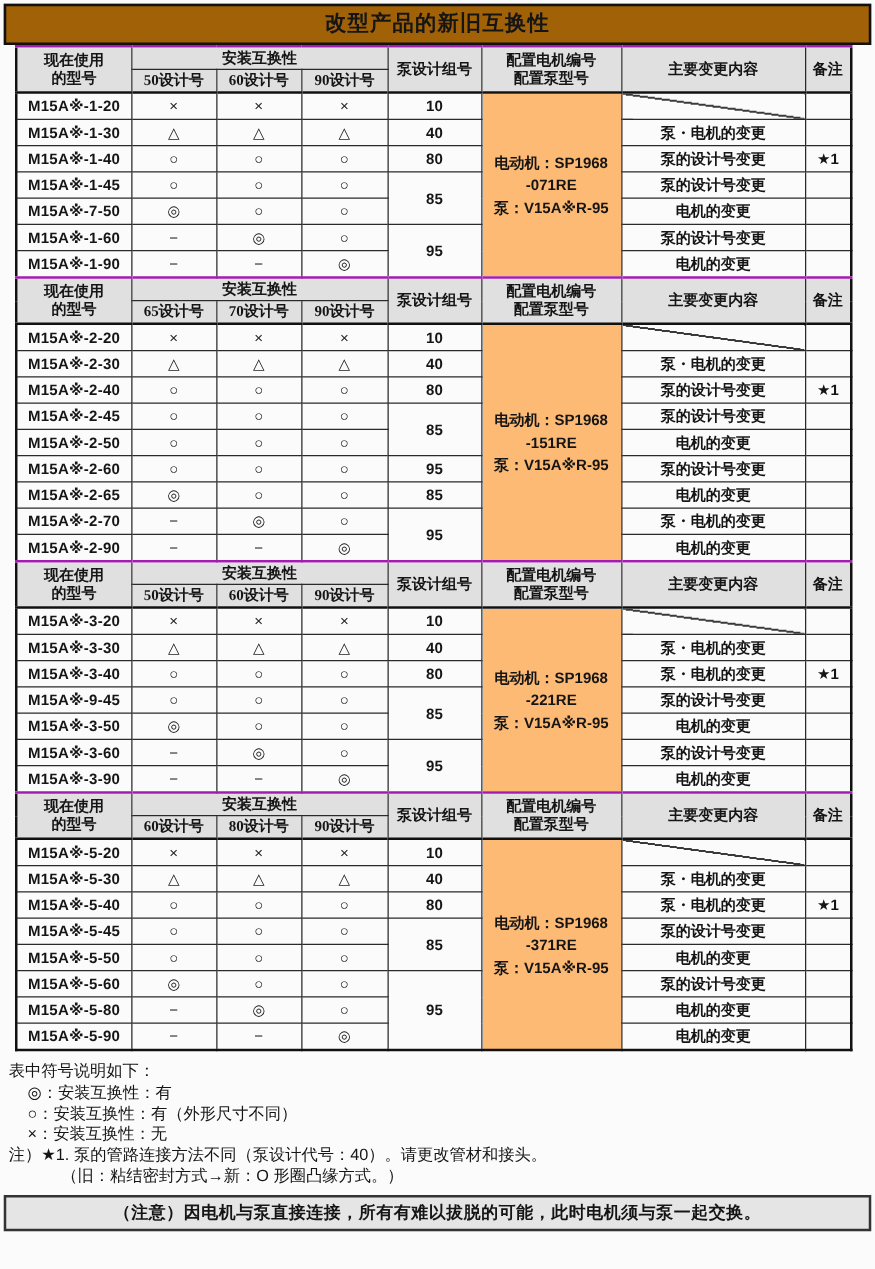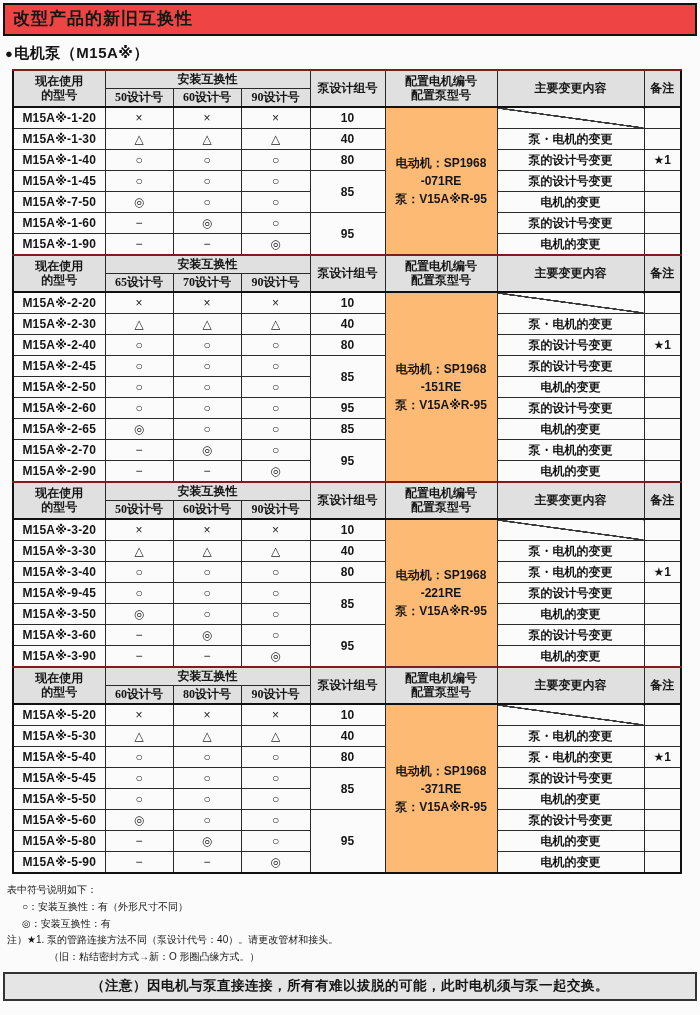--- a/index.html
+++ b/index.html
@@ -5,23 +5,23 @@
   html,body { margin:0; padding:0; }
   body {
     width:700px; height:1015px; box-sizing:border-box;
     background:#fbfbfb; color:#151515;
     font-family:"Liberation Sans","DejaVu Sans",sans-serif;
     overflow:hidden;
   }
   .page { padding:3px 3px 0 3px; }
 
   .title-box {
-    border:2px solid #111; background:#ef4444;
+    border:2px solid #111; background:#a16207;
     font-size:17px; font-weight:bold;
-    padding:2px 8px 4px 8px; letter-spacing:1px;
+    padding:2px 8px 4px 8px; letter-spacing:1px;text-align:center;
   }
   .subtitle {
     font-size:15px; font-weight:bold;
     margin:8px 0 6px 2px; letter-spacing:0.5px;
   }
   .subtitle .bullet { font-size:13px; margin-right:1px; }
 
   table.main {
     border-collapse:collapse; table-layout:fixed;
     width:668px; margin-left:9px;
@@ -29,60 +29,57 @@
   }
   table.main th, table.main td {
     border:1px solid #2a2a2a; padding:0;
     text-align:center; vertical-align:middle;
     font-size:12px; overflow:hidden; white-space:nowrap;
   }
   tr.hdr-row th {
     background:#e0e0e0; font-weight:bold;
     height:17px; line-height:1.15; font-size:12px;
   }
-  tr.sec-top th { border-top:2px solid #7f1d1d; }
+  tr.sec-top th { border-top:2px solid #a21caf; }
   tr.hdr-sub th { border-bottom:2px solid #111;font-family:Liberation Serif, serif; }
   tr.hdr-row th.span2 { border-bottom:2px solid #111; }
   tr.data-row td { height:20px; }
   td.model  { font-weight:bold; font-size:12.5px; letter-spacing:0.2px; }
   td.sym    { font-size:14px; color:#222; }
   td.group  { font-weight:bold; font-size:12.5px; }
   td.motor  { font-size:11px; font-weight:bold; line-height:1.5; background:#fdba74; }
   td.change { text-align:left; padding-left:7px; font-weight:bold; font-size:12px; }
   td.remark { font-weight:bold; font-size:12px; }
   td.diag {
     background-image:linear-gradient(to top right,
       transparent calc(50% - 0.8px),
       #3a3a3a calc(50% - 0.8px),
       #3a3a3a calc(50% + 0.8px),
       transparent calc(50% + 0.8px));
   }
 
-  .legend { margin:8px 0 0 4px; font-size:10px; line-height:16.8px; }
+  .legend { margin:8px 0 0 4px; font-size:13px; line-height:16.8px; }
   .legend-line { padding-left:15px; }
   .legend-note  { padding-left:0; }
   .legend-note2 { padding-left:42px; }
 
   .caution-box {
     margin:6px 0 0 0;
     border:2px solid #333; background:#e5e5e5;
     font-size:13.5px; font-weight:bold; text-align:center;
     padding:3px 0 4px 0; letter-spacing:0.5px;
   }
 </style>
 </head>
 <body>
 
 <div class="page">
 
   <div class="title-box">改型产品的新旧互换性</div>
 
-  <div class="subtitle">
-    <span class="bullet">●</span><span>电机泵（M15A※）</span>
-  </div>
 
   <table class="main">
     <colgroup>
       <col style="width:92px">
         <col style="width:68px">
         <col style="width:68px">
         <col style="width:69px">
       <col style="width:75px">
         <col style="width:112px">
         <col style="width:147px">
@@ -454,22 +451,23 @@
           <td class="sym">◎</td>
           <td class="change">电机的变更</td>
           <td class="remark"></td>
         </tr>
       </tbody>
   </table>
 
   <div class="legend">
     <div class="legend-intro">表中符号说明如下：</div>
     <div id="legend-items">
+        <div class="legend-line">◎：安装互换性：有</div>
         <div class="legend-line">○：安装互换性：有（外形尺寸不同）</div>
-        <div class="legend-line">◎：安装互换性：有</div>
+        <div class="legend-line">×：安装互换性：无</div>
       </div>
     <div class="legend-note">注）★1. 泵的管路连接方法不同（泵设计代号：40）。请更改管材和接头。</div>
     <div class="legend-note2">（旧：粘结密封方式→新：O 形圈凸缘方式。）</div>
   </div>
 
   <div class="caution-box">（注意）因电机与泵直接连接，所有有难以拔脱的可能，此时电机须与泵一起交换。</div>
 
 </div>
 
 </body></html>

